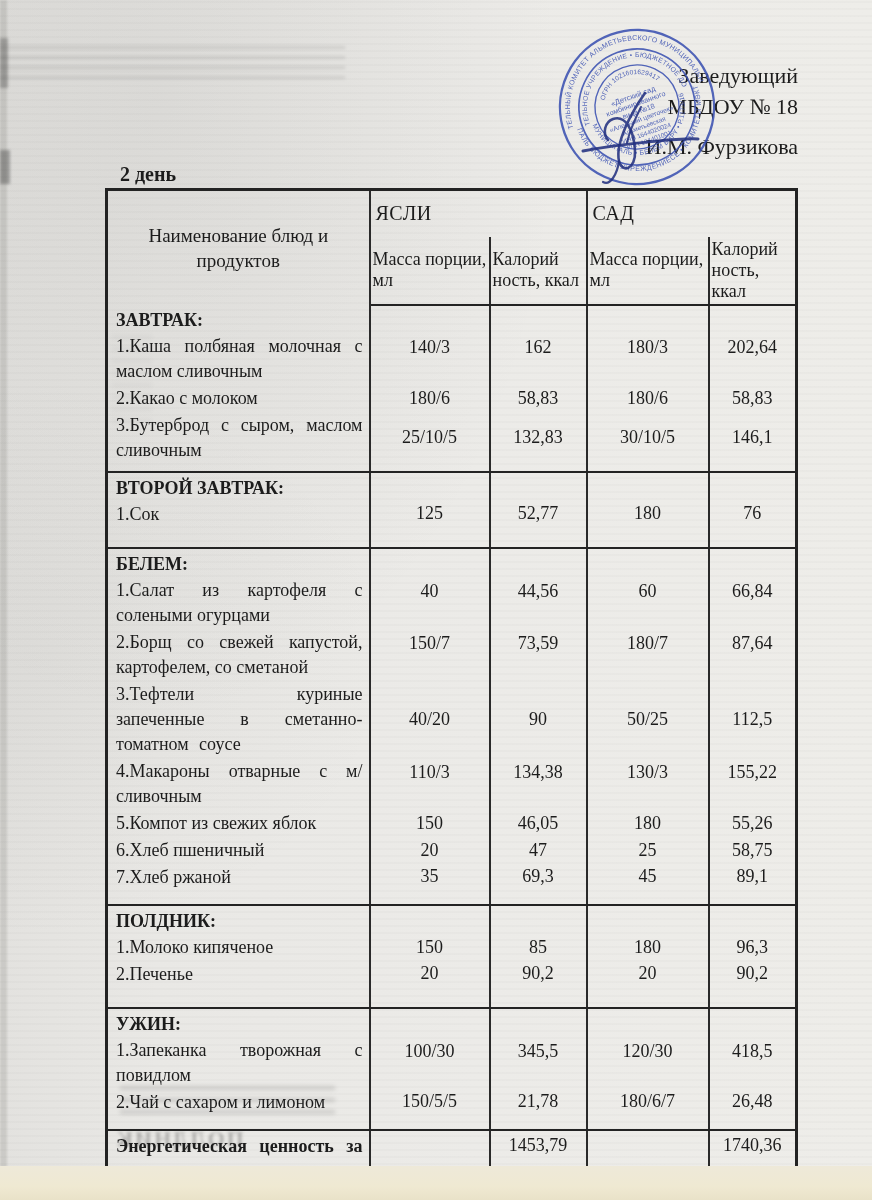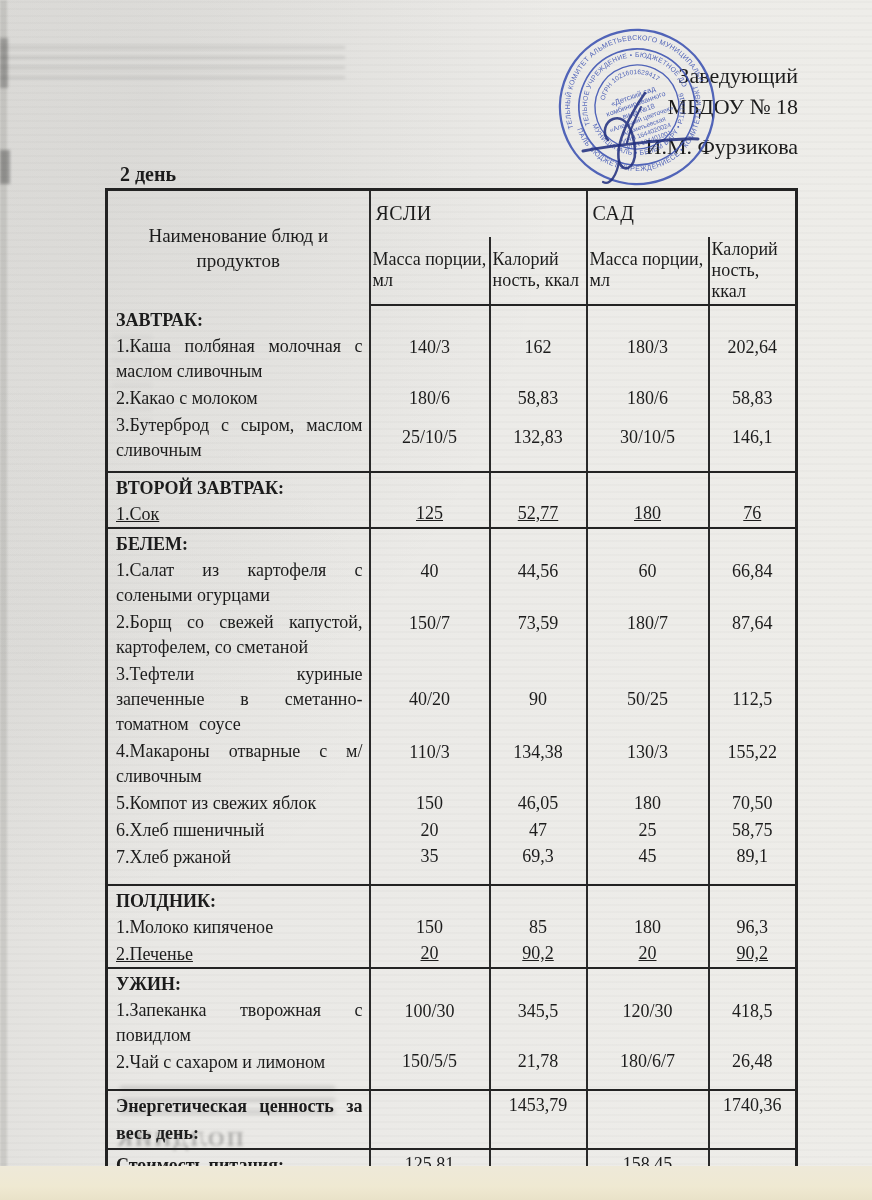--- a/index.html
+++ b/index.html
@@ -54,21 +54,21 @@
   tr.gh{height:47px;}
   tr.sh{height:65px;}
   .hcell{text-align:left;}
   .hcell.group{font-size:20px;letter-spacing:.5px;}
   .hcell.sub{font-size:18px;line-height:21px;padding:2px 2px;}
   td.namehead{font-size:19px;line-height:25px;text-align:center;padding:0 14px;}
   td.name{text-align:justify;line-height:25px;padding:1px 6px 1px 8px;}
   td.val{text-align:center;line-height:25px;}
   tr.stitle td.name{font-weight:bold;padding-top:3px;line-height:24px;}
   tr.va-top td.val{vertical-align:top;padding-top:2px;}
-  tr.pad-b4 td{padding-bottom:0;text-decoration:underline;}
+  tr.pad-b4 td{padding-bottom:20px;}
   tr.pad-b8 td{padding-bottom:8px;}
   tr.pad-b12 td{padding-bottom:14px;}
   tr.total td.name{font-weight:bold;line-height:27px;padding-top:2px;}
   tr.spread td.name{word-spacing:6px;}
   .c-name{width:263px;} .c-ym{width:120px;} .c-yk{width:97px;} .c-sm{width:122px;} .c-sk{width:88px;}
 
   .stamp text{font-family:"Liberation Sans","DejaVu Sans",sans-serif;}
 </style>
 </head>
 <body>
@@ -239,21 +239,21 @@
         <td class="val">110/3</td>
         <td class="val">134,38</td>
         <td class="val">130/3</td>
         <td class="val">155,22</td>
       </tr>
       <tr class="item">
         <td class="name">5.Компот из свежих яблок</td>
         <td class="val">150</td>
         <td class="val">46,05</td>
         <td class="val">180</td>
-        <td class="val">70,50</td>
+        <td class="val">55,26</td>
       </tr>
       <tr class="item">
         <td class="name">6.Хлеб пшеничный</td>
         <td class="val">20</td>
         <td class="val">47</td>
         <td class="val">25</td>
         <td class="val">58,75</td>
       </tr>
       <tr class="item pad-b12 sec-end">
         <td class="name">7.Хлеб ржаной</td>

